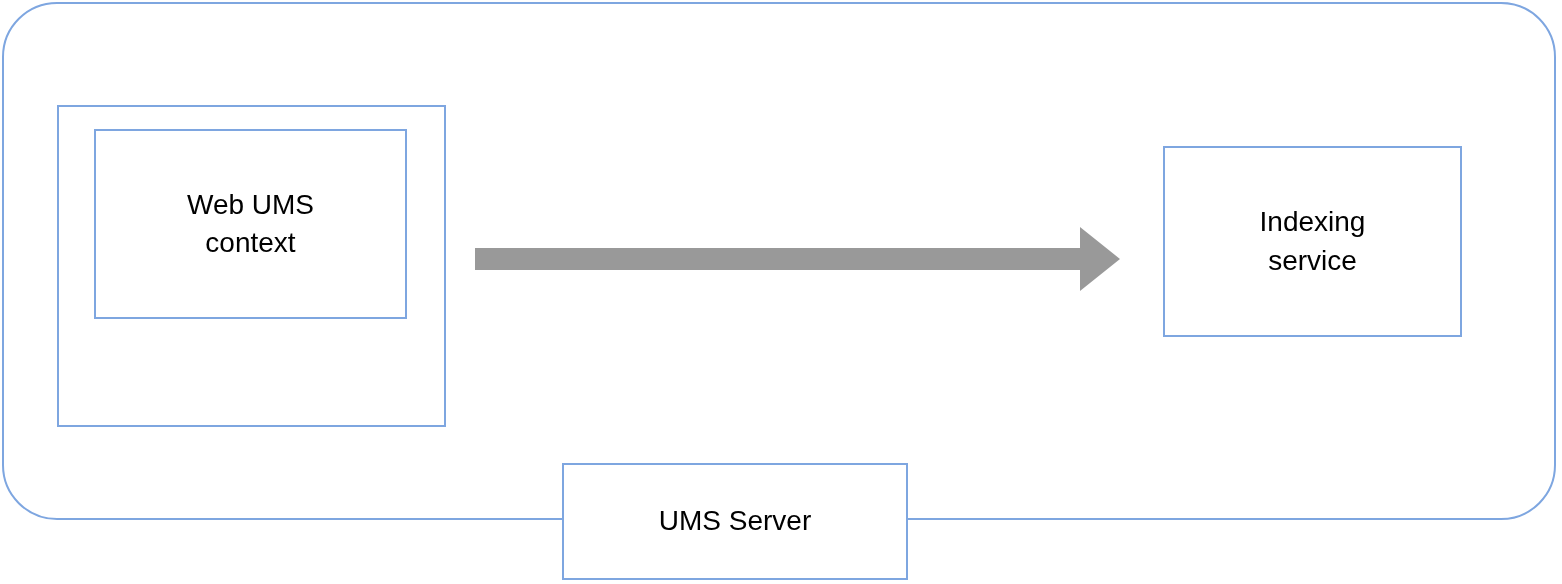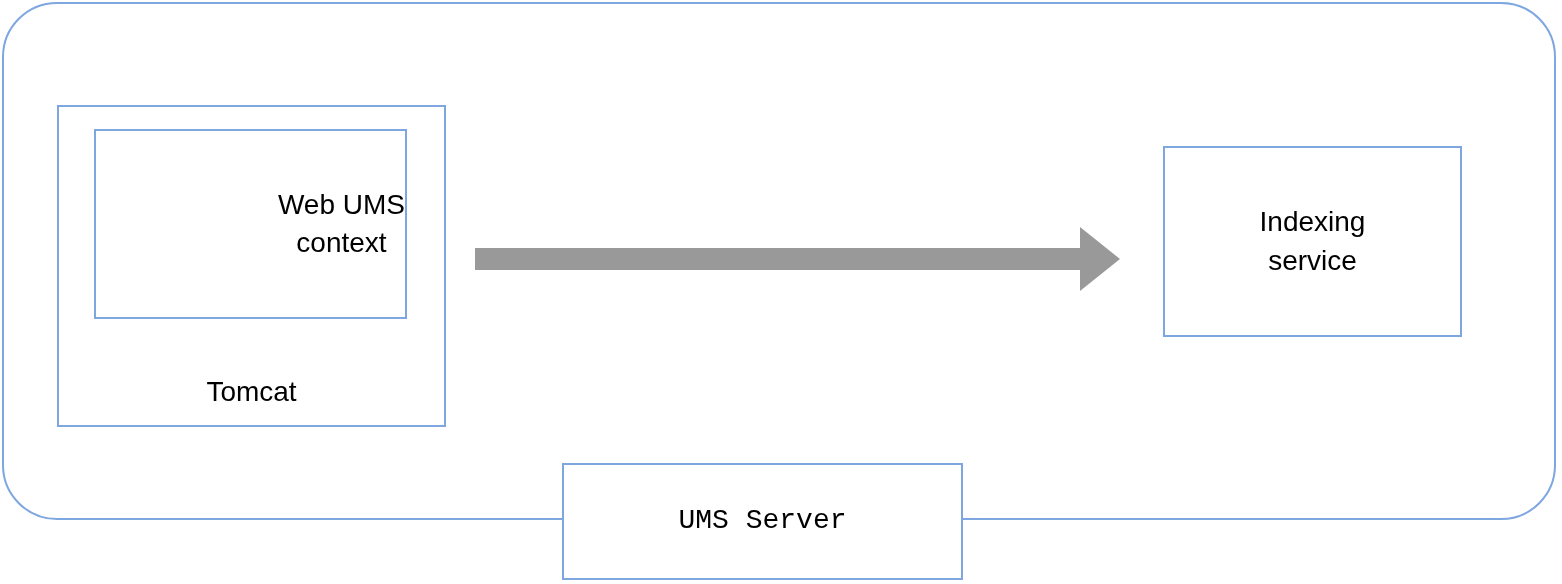--- a/index.html
+++ b/index.html
@@ -41,21 +41,21 @@
     border: 2px solid var(--node-border-blue);
     background: var(--background);
   }
   .tomcat-box {
     left: 57px; top: 105px;
     width: 389px; height: 322px;
   }
   .web-ums-box {
     left: 35px; top: 22px;
     width: 313px; height: 190px;
-    display: flex; align-items: center; justify-content: flex-end;
+    display: flex; align-items: center; justify-content: center;
   }
   .tomcat-label-wrap {
     position: absolute;
     left: 0; right: 0; top: 266px;
     text-align: center;
   }
   .arrow-svg {
     position: absolute;
     left: 475px; top: 227px;
     width: 645px; height: 64px;
@@ -70,40 +70,36 @@
     background: var(--background);
     display: flex; align-items: center; justify-content: center;
   }
   .indexing-box {
     left: 1163px; top: 146px;
     width: 299px; height: 191px;
     display: flex; align-items: center; justify-content: center;
   }
   .ums-server-box {
     left: 562px; top: 463px;
-    width: 401px; height: 117px;
+    width: 346px; height: 117px;
     display: flex; align-items: center; justify-content: center;
     z-index: 2;
-    font-family: Liberation Mono, monospace;
   }
 </style>
 </head>
 <body>
 
 <div class="canvas">
 
   <div class="ums-container"></div>
 
   <div class="blue-box tomcat-box">
     <div class="blue-box web-ums-box">
       <span class="lbl">Web UMS
 context</span>
-    </div>
-    <div class="tomcat-label-wrap">
-      <span class="lbl">Tomcat</span>
     </div>
   </div>
 
   <svg class="arrow-svg" viewBox="0 0 645 64" preserveAspectRatio="none" aria-hidden="true">
     <polygon points="0,21 605,21 605,0 645,32 605,64 605,43 0,43"></polygon>
   </svg>
 
 
   <div class="blue-box indexing-box">
     <span class="lbl">Indexing

